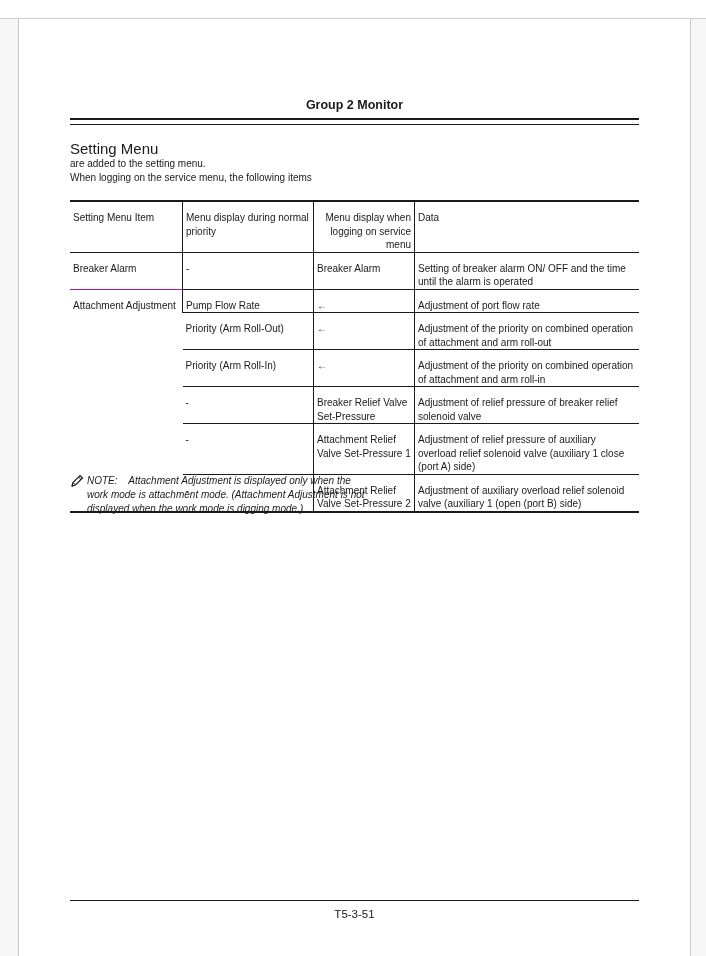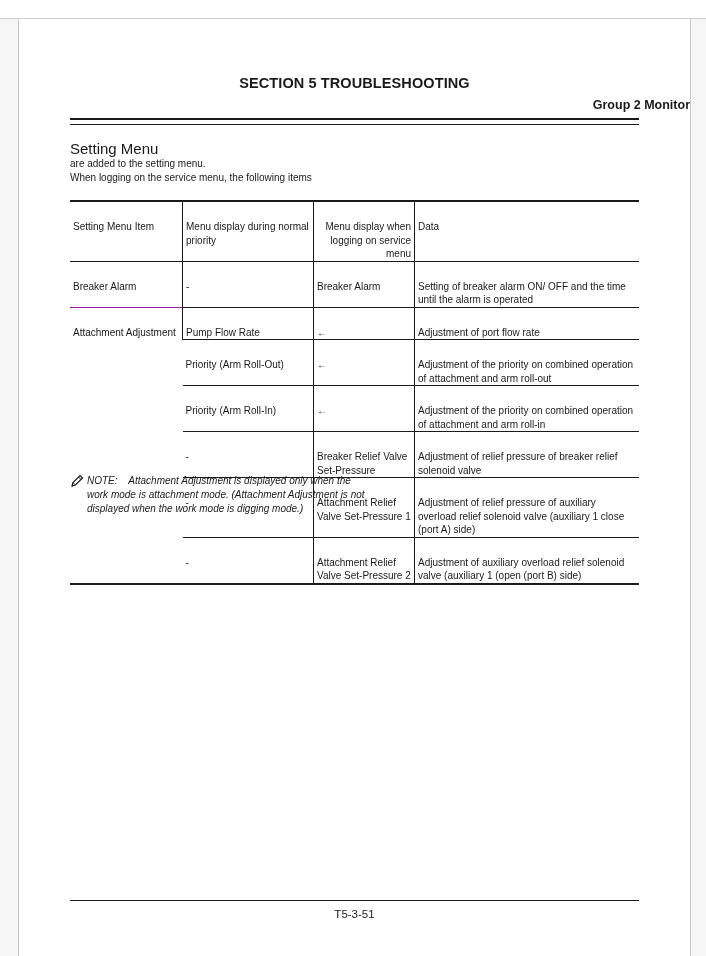--- a/index.html
+++ b/index.html
@@ -24,42 +24,42 @@
   }
   .page {
     position: absolute; left: 19px; top: 19px; width: 671px; height: 937px;
     background: #ffffff;
   }
   .section-title {
     position: absolute; left: 0; top: 56px; width: 671px; text-align: center;
     font-weight: bold; font-size: 14.5px; letter-spacing: 0.1px;
   }
   .group-title {
-    position: absolute; left: 0; top: 79px; width: 671px; text-align: right;
+    position: absolute; left: 0; top: 79px; width: 671px; text-align: center;
     font-weight: bold; font-size: 12.5px;
   }
   .double-rule {
     position: absolute; left: 51px; top: 99px; width: 569px; height: 4px;
     border-top: 2px solid #1a1a1a; border-bottom: 1px solid #1a1a1a;
   }
   .setting-heading {
     position: absolute; left: 51px; top: 121px;
     font-weight: normal; font-size: 15px;
   }
   .intro {
     position: absolute; left: 51px; top: 138px; width: 290px;
     font-size: 10px; line-height: 14px;
   }
   table.settings {
     position: absolute; left: 51px; top: 181px; width: 569px;
     border-collapse: collapse; font-size: 10px; line-height: 13.5px;
     border-top: 2px solid #1a1a1a; border-bottom: 2px solid #1a1a1a;
   }
   table.settings td {
-    vertical-align: top; padding: 18px 3px 0 3px;
+    vertical-align: top; padding: 9px 3px 0 3px;
     border-left: 1px solid #1a1a1a; border-top: 1px solid #1a1a1a; margin-top: 28px;
   }
   table.settings td:first-child { border-left: none; }
   table.settings td.group-cell { border-top: 1px solid #a21caf; }
   table.settings tr.first-row td { border-top: none; }
   .col1 { width: 106px; }
   .col2 { width: 124px; }
   .col3 { width: 94px; text-align: right; }
   .note {
     position: absolute; left: 51px; top: 438px; width: 300px;
@@ -77,21 +77,20 @@
   }
 </style>
 </head>
 <body>
 
 <div class="topbar"></div>
 <div class="gutter-left"></div>
 <div class="gutter-right"></div>
 
 <div class="page">
-  <div class="section-title">SECTION 5 TROUBLESHOOTING</div>
   <div class="group-title">Group 2 Monitor</div>
   <div class="double-rule"></div>
 
   <div class="setting-heading">Setting Menu</div>
   <div class="intro">
     <div>are added to the setting menu.</div>
     <div>When logging on the service menu, the following items</div>
   </div>
 
   <table class="settings">

